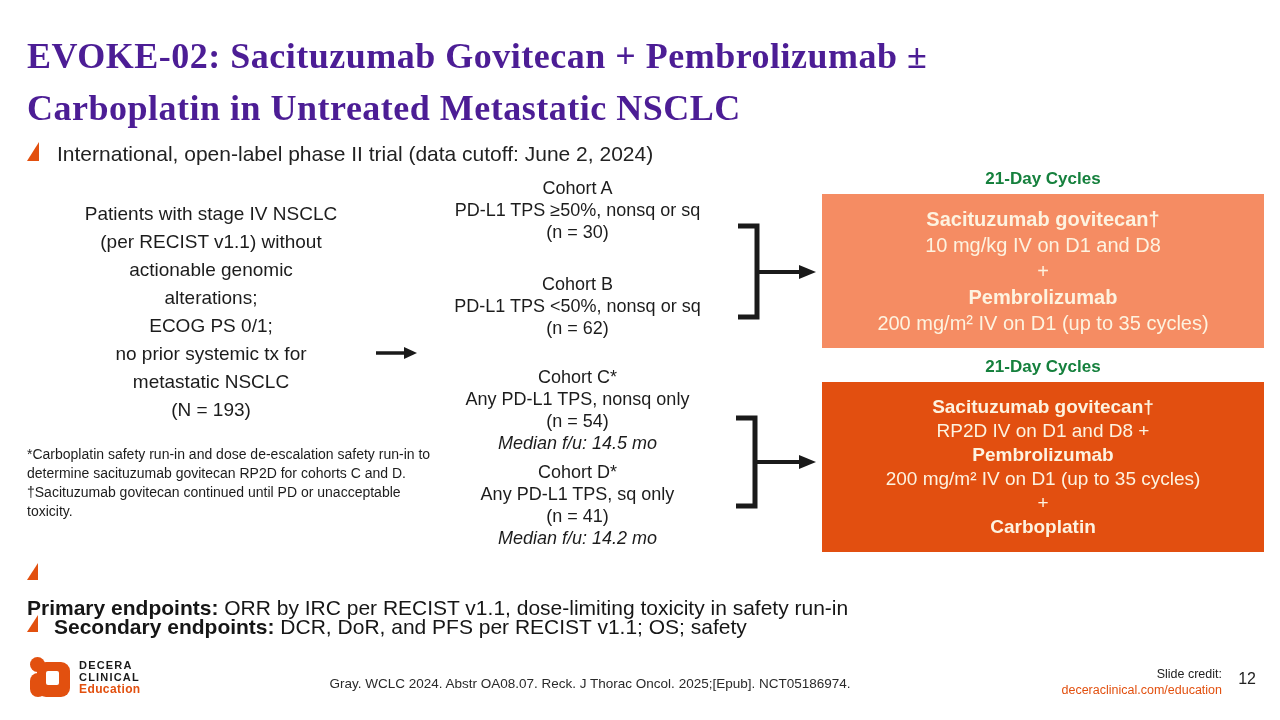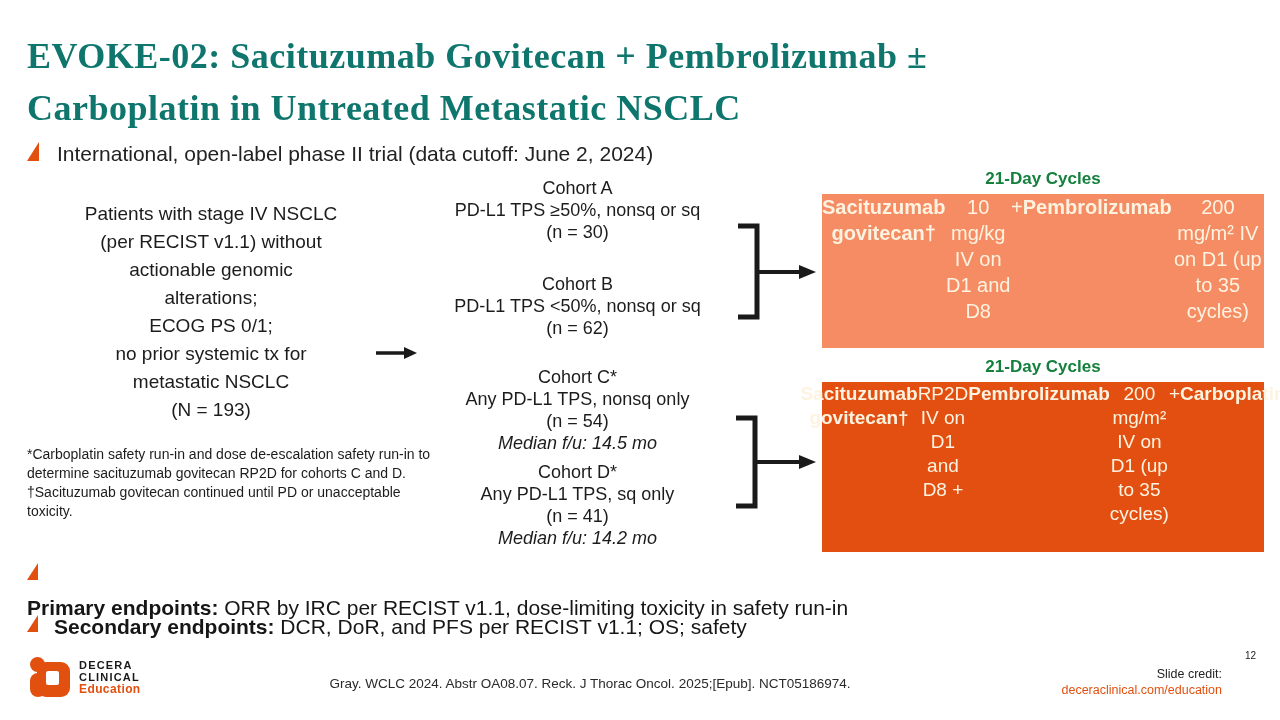--- a/index.html
+++ b/index.html
@@ -2,21 +2,21 @@
 <html><head>
 <meta charset="utf-8">
 <style>
   html,body{margin:0;padding:0;background:#ffffff;}
   .slide{position:relative;width:1280px;height:720px;background:#ffffff;overflow:hidden;
          font-family:"Liberation Sans",sans-serif;color:#1a1a1a;}
 
   
   .title{position:absolute;left:27px;top:30px;width:1180px;
          font-family:"Liberation Serif",serif;font-weight:bold;font-size:36px;
-         line-height:52px;color:#0f766e;letter-spacing:.5px;}
+         line-height:52px;color:#4c1d95;letter-spacing:.5px;}
   .title div{white-space:nowrap;}
 
   
   .tri{width:0;height:0;border-bottom:19px solid #e2500f;border-left:12px solid transparent;
        flex:0 0 auto;}
   .tri.small{border-bottom-width:17px;border-left-width:11px;}
 
   .intro{position:absolute;left:27px;top:142px;display:flex;gap:18px;align-items:flex-start;
          font-size:21px;color:#222;}
 
@@ -33,21 +33,21 @@
   .cohort .cname{font-weight:400;font-size:18px;}
   .cohort .fu{font-style:italic;}
   .cohort-a{top:177px;} .cohort-b{top:273px;} .cohort-c{top:366px;} .cohort-d{top:461px;}
 
   
   .cycle-label{position:absolute;left:822px;width:442px;text-align:center;
                font-weight:700;font-size:17px;color:#15803d;}
   .cycle-label.top{top:169px;} .cycle-label.bottom{top:357px;}
 
   
-  .regimen{position:absolute;left:822px;width:442px;display:flex;flex-direction:row;
+  .regimen{position:absolute;left:822px;width:442px;display:flex;flex-direction:column;
            justify-content:center;text-align:center;color:#fdf3e0;}
   .regimen.top{top:194px;height:154px;background:#f58c63;font-size:20px;line-height:26px;}
   .regimen.bottom{top:382px;height:170px;background:#e24f10;font-size:19px;line-height:24px;}
   .regimen .rline.bold{font-weight:700;}
 
   
   .connectors{position:absolute;left:0;top:0;width:1280px;height:720px;pointer-events:none;}
 
   
   .endpoint{position:absolute;left:27px;display:flex;gap:16px;align-items:flex-start;
@@ -66,21 +66,21 @@
   .logo-icon .hole{position:absolute;left:16px;top:14px;width:13px;height:14px;background:#fff;
                    border-radius:2px;}
   .logo-text{font-size:11px;font-weight:700;letter-spacing:1.2px;line-height:12px;color:#1a1a1a;}
   .logo-text .edu{color:#e2500f;font-size:12px;letter-spacing:.4px;}
 
   .citation{position:absolute;left:0;top:676px;width:1180px;text-align:center;
             font-size:13.5px;color:#2a2a2a;}
   .credit{position:absolute;right:58px;top:666px;text-align:right;font-size:12.5px;
           line-height:16px;color:#222;}
   .credit a{color:#e2500f;text-decoration:none;text-align:right;}
-  .page-num{position:absolute;right:24px;top:650px;font-size:10px;color:#222;}
+  .page-num{position:absolute;right:24px;top:670px;font-size:16px;color:#222;}
 </style>
 </head>
 <body>
 
 <div class="slide">
 
   <div class="title">
     <div>EVOKE-02: Sacituzumab Govitecan + Pembrolizumab ±</div>
     <div>Carboplatin in Untreated Metastatic NSCLC</div>
   </div>

